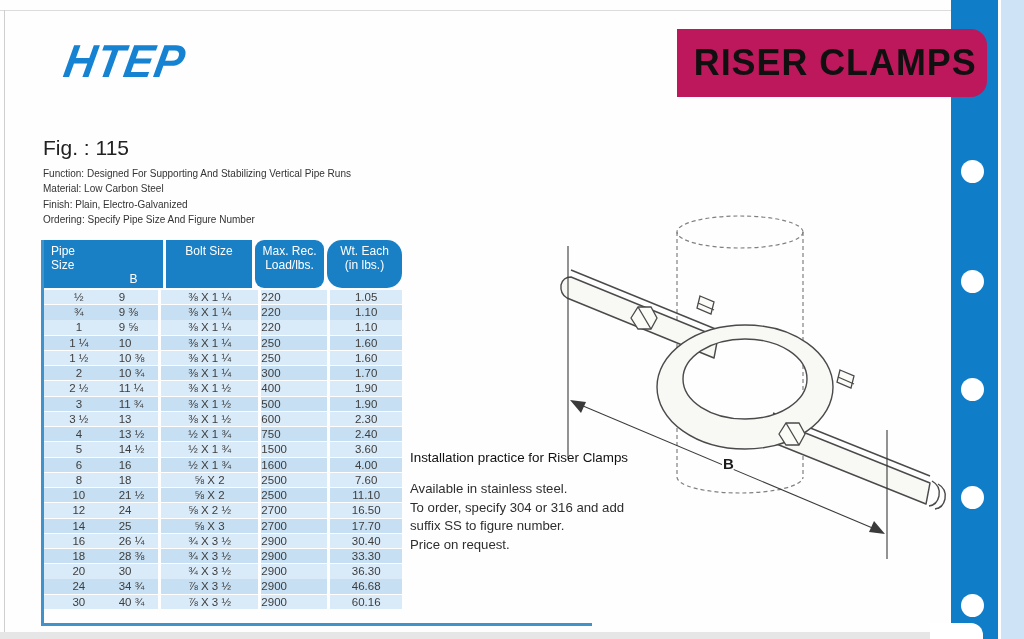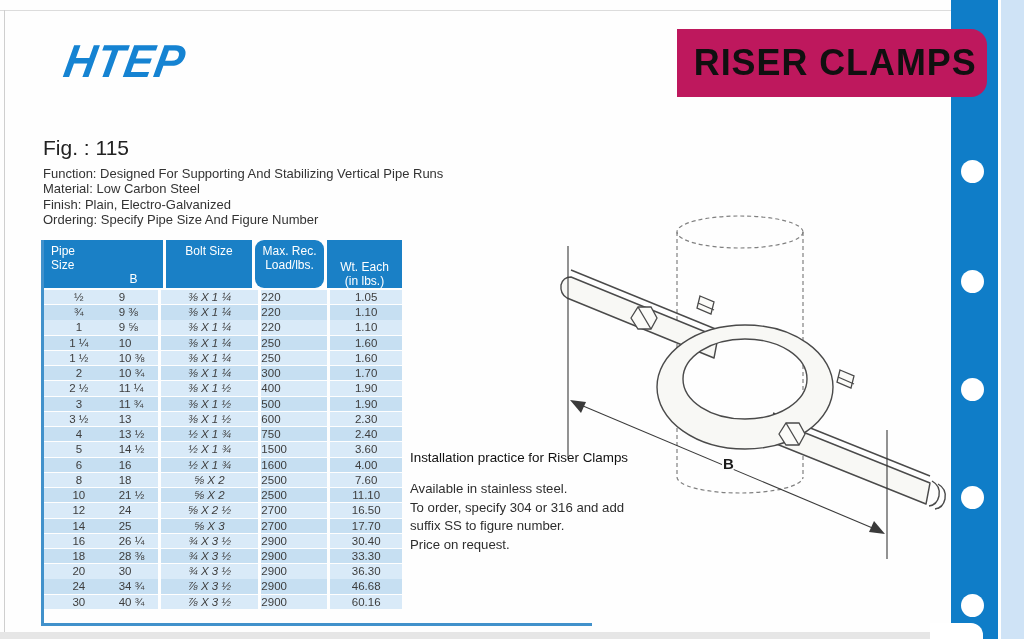--- a/index.html
+++ b/index.html
@@ -37,38 +37,38 @@
   }
 
   
   .logo{
     position:absolute;left:60px;top:34px;font-size:46px;font-weight:bold;font-style:italic;
     color:var(--brand-blue);transform:skewX(-10deg) scaleX(.95);transform-origin:left bottom;
     letter-spacing:1px;
   }
 
   .fig-label{position:absolute;left:43px;top:136px;font-size:21px;font-weight:500;color:#222;}
-  .specs{position:absolute;left:43px;top:166px;font-size:13px;line-height:15.4px;color:#333;}
+  .specs{position:absolute;left:43px;top:166px;font-size:10px;line-height:15.4px;color:#333;}
 
   
   .spec-table{position:absolute;left:43px;top:240px;width:359px;}
   .thead{display:flex;height:48px;color:#fff;font-size:12px;line-height:13.5px;}
   .hblock{background:var(--table-header-blue);height:48px;box-sizing:border-box;}
   .hb-pipe{width:120px;position:relative;padding:5px 0 0 8px;}
   .hb-pipe .b-label{position:absolute;left:68px;bottom:2px;width:45px;text-align:center;}
   .hb-bolt{width:86px;margin-left:3px;text-align:center;padding-top:5px;}
   .hb-load{width:69px;margin-left:3px;text-align:center;padding-top:5px;border-radius:9px;}
-  .hb-wt{width:75px;margin-left:3px;text-align:center;padding-top:21px;}
+  .hb-wt{width:75px;margin-left:3px;text-align:center;padding-top:5px;border-radius:15px;}
   .tbody{margin-top:2px;}
   .trow{display:flex;height:14.3px;margin-bottom:0.95px;font-size:11.5px;line-height:14.3px;color:#3d3d3d;}
   .tcell{background:var(--row-light);box-sizing:border-box;}
   .trow:nth-child(even) .tcell{background:var(--row-dark);}
   .c-a{width:75px;text-align:center;}
   .c-b{width:45px;padding-left:4px;}
-  .c-bolt{width:102px;margin-left:3px;text-align:center;font-style:italic;}
+  .c-bolt{width:102px;margin-left:3px;text-align:center;}
   .c-load{width:69px;margin-left:3px;text-align:left;}
   .c-wt{width:75px;margin-left:3px;text-align:center;}
 
   .table-border-left{position:absolute;left:41px;top:240px;width:2.5px;height:384px;background:var(--rule-blue);}
   .bottom-rule{position:absolute;left:41px;top:623px;width:551px;height:2.5px;background:var(--rule-blue);}
 
   
   .install{position:absolute;left:410px;top:449px;width:320px;font-size:13.2px;line-height:18.4px;color:#2e2e2e;}
   .install .heading{font-weight:normal;color:#111;margin-bottom:7px;font-size:13.4px;}
   .install .para2{margin-top:13px;}

